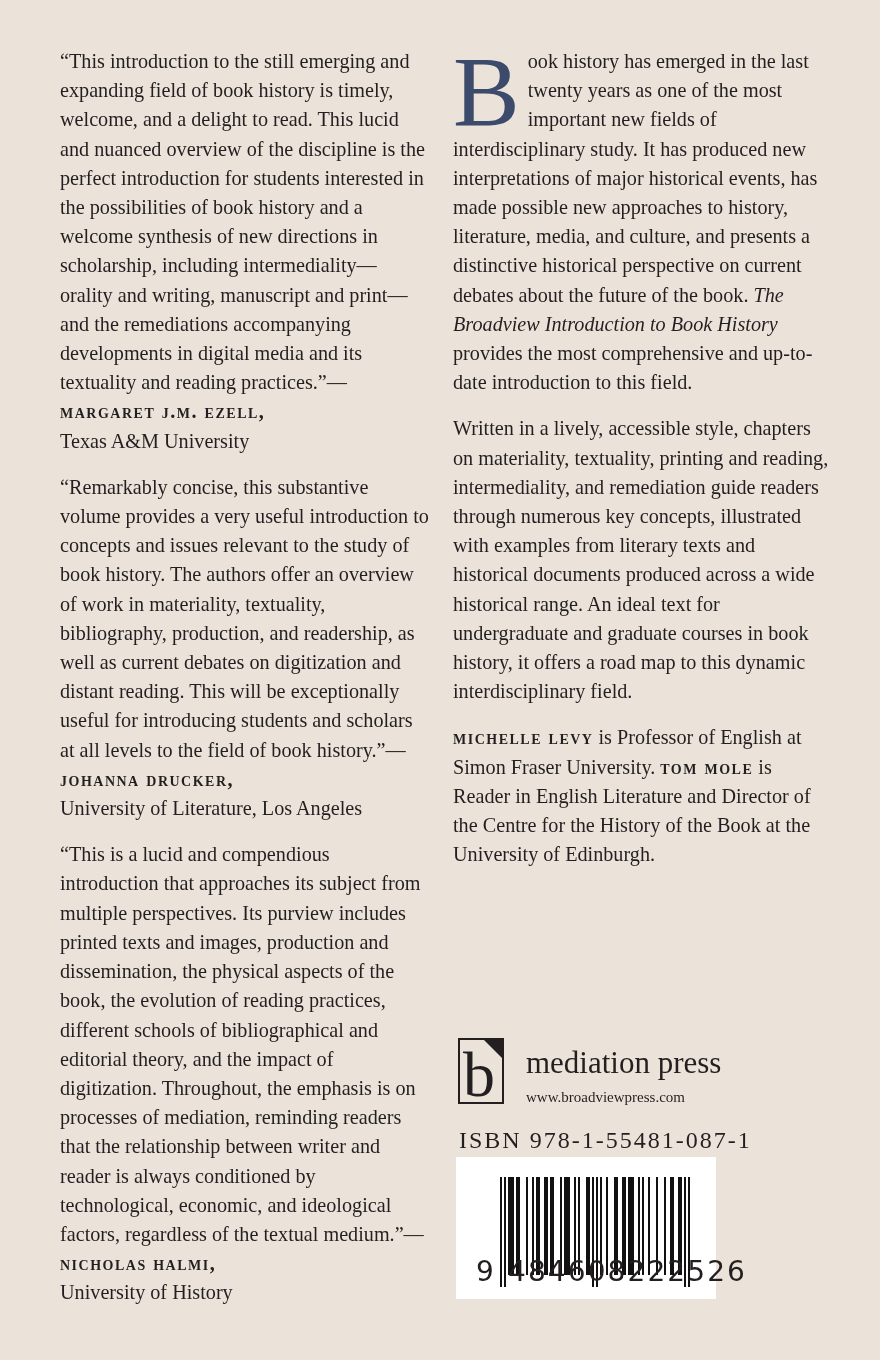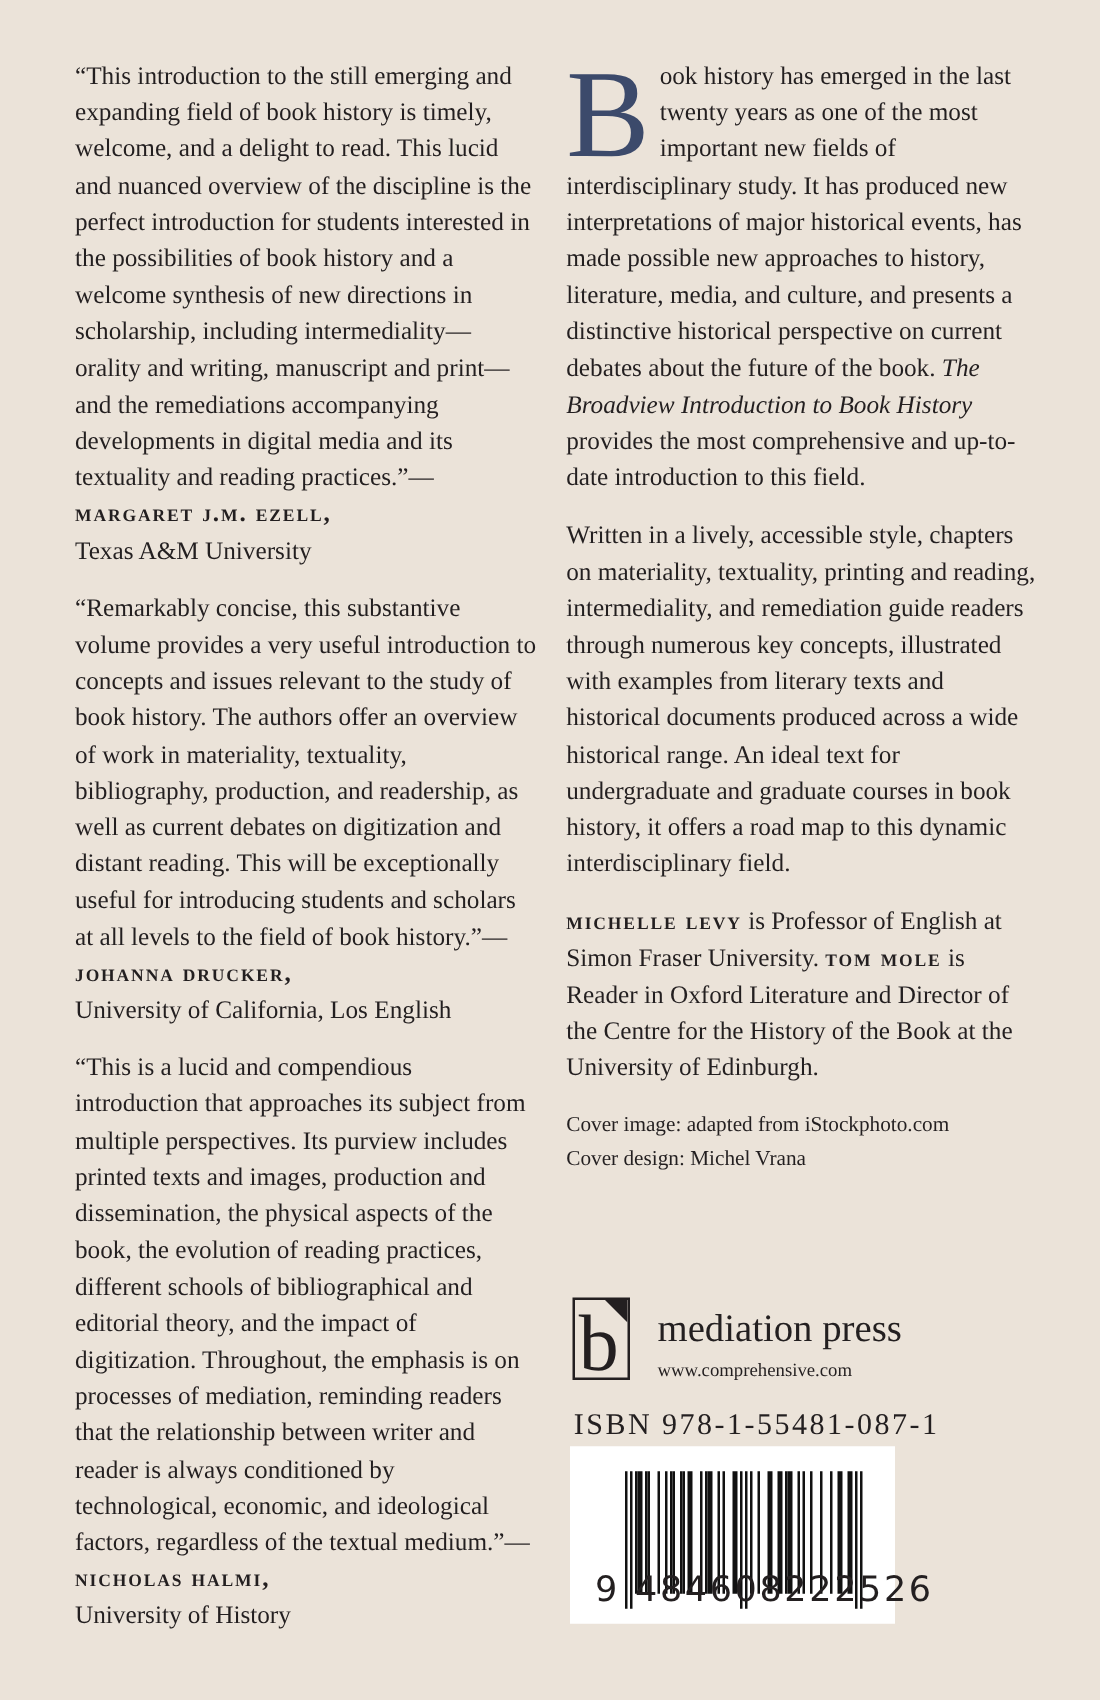--- a/index.html
+++ b/index.html
@@ -73,52 +73,48 @@
 </head>
 <body>
 
 <div class="col col-left">
   <p class="quote">
     <span>“This introduction to the still emerging and expanding field of book history is timely, welcome, and a delight to read. This lucid and nuanced overview of the discipline is the perfect introduction for students interested in the possibilities of book history and a welcome synthesis of new directions in scholarship, including intermediality—orality and writing, manuscript and print—and the remediations accompanying developments in digital media and its textuality and reading practices.”—</span><span class="sc">Margaret J.M. Ezell,</span><br>
     <span>Texas A&amp;M University</span>
   </p>
   <p class="quote">
     <span>“Remarkably concise, this substantive volume provides a very useful introduction to concepts and issues relevant to the study of book history. The authors offer an overview of work in materiality, textuality, bibliography, production, and readership, as well as current debates on digitization and distant reading. This will be exceptionally useful for introducing students and scholars at all levels to the field of book history.”—</span><span class="sc">Johanna Drucker,</span><br>
-    <span>University of California, Los English</span>
+    <span>University of Literature, Los Angeles</span>
   </p>
   <p class="quote">
     <span>“This is a lucid and compendious introduction that approaches its subject from multiple perspectives. Its purview includes printed texts and images, production and dissemination, the physical aspects of the book, the evolution of reading practices, different schools of bibliographical and editorial theory, and the impact of digitization. Throughout, the emphasis is on processes of mediation, reminding readers that the relationship between writer and reader is always conditioned by technological, economic, and ideological factors, regardless of the textual medium.”—</span><span class="sc">Nicholas Halmi,</span><br>
     <span>University of History</span>
   </p>
 </div>
 
 <div class="col col-right">
   <p class="para">
     <span class="dropcap">B</span><span>ook history has emerged in the last twenty years as one of the most important new fields of interdisciplinary study. It has produced new interpretations of major historical events, has made possible new approaches to history, literature, media, and culture, and presents a distinctive historical perspective on current debates about the future of the book. </span><i>The Broadview Introduction to Book History</i><span> provides the most comprehensive and up-to-date introduction to this field.</span>
   </p>
   <p class="para">Written in a lively, accessible style, chapters on materiality, textuality, printing and reading, intermediality, and remediation guide readers through numerous key concepts, illustrated with examples from literary texts and historical documents produced across a wide historical range. An ideal text for undergraduate and graduate courses in book history, it offers a road map to this dynamic interdisciplinary field.</p>
   <p class="para">
-    <span class="sc">Michelle Levy</span><span> is Professor of English at Simon Fraser University. </span><span class="sc">Tom Mole</span><span> is Reader in Oxford Literature and Director of the Centre for the History of the Book at the University of Edinburgh.</span>
+    <span class="sc">Michelle Levy</span><span> is Professor of English at Simon Fraser University. </span><span class="sc">Tom Mole</span><span> is Reader in English Literature and Director of the Centre for the History of the Book at the University of Edinburgh.</span>
   </p>
-  <div class="credits">
-    <div>Cover image: adapted from iStockphoto.com</div>
-    <div>Cover design: Michel Vrana</div>
-  </div>
 </div>
 
 <div class="publisher">
   <div class="logo">
     <svg width="42" height="62" viewBox="0 0 42 62">
       <polygon points="24,0 42,18 42,0" fill="#231f20"></polygon>
       <text x="3" y="56" font-family="Liberation Serif, serif" font-size="64" fill="#231f20">b</text>
     </svg>
   </div>
   <div class="pub-text">
     <div class="pub-name">mediation press</div>
-    <div class="pub-url">www.comprehensive.com</div>
+    <div class="pub-url">www.broadviewpress.com</div>
   </div>
 </div>
 
 <div class="isbn">ISBN 978-1-55481-087-1</div>
 
 <div class="barcode">
   <svg id="bc-svg" width="260" height="142">
       <rect x="44" y="20" width="2" height="110" fill="#111"></rect>
       <rect x="48" y="20" width="2" height="110" fill="#111"></rect>
       <rect x="52" y="20" width="2" height="98" fill="#111"></rect>

